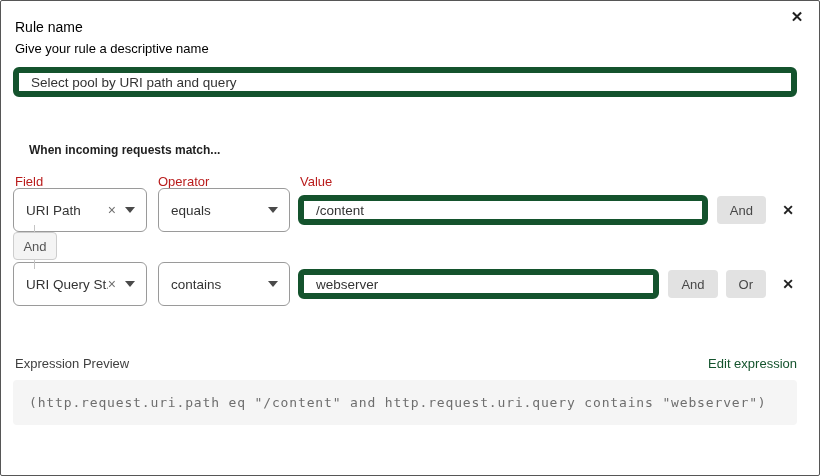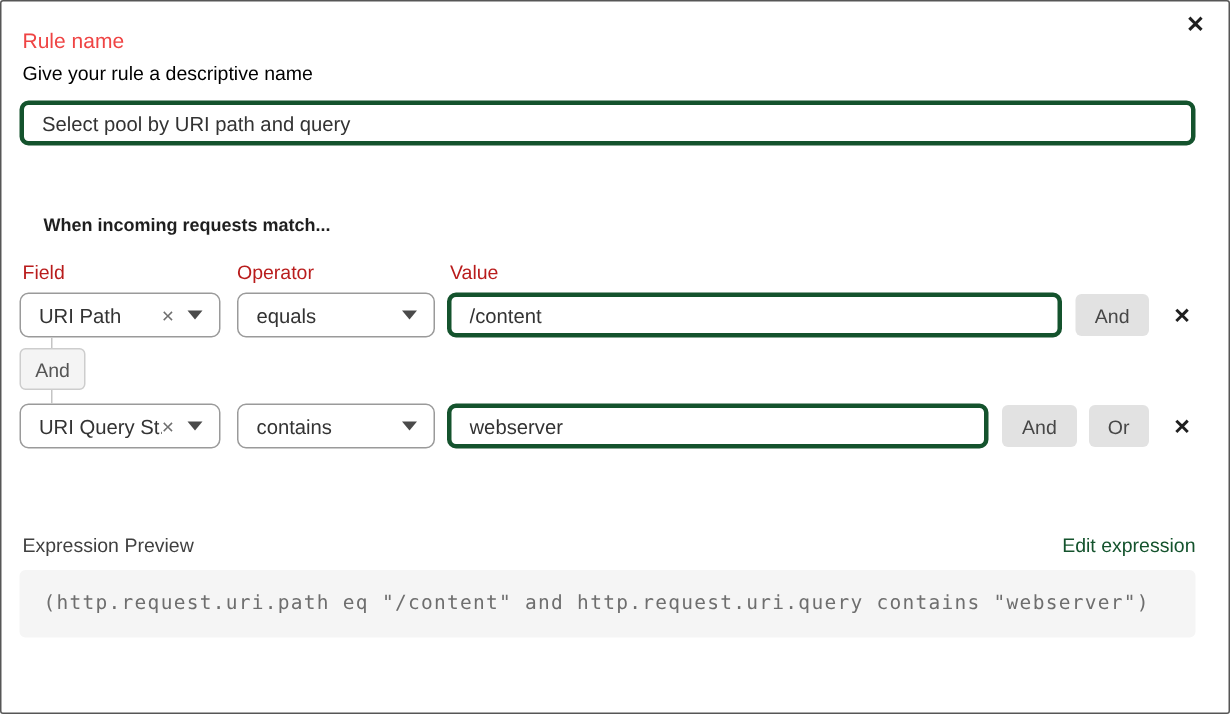--- a/index.html
+++ b/index.html
@@ -22,45 +22,45 @@
     letter-spacing: -0.2px;
   }
   .dialog-close {
     position: absolute; top: 7px; right: 13px;
     width: 18px; height: 18px; line-height: 18px;
     text-align: center;
     font-size: 15px; font-weight: 700; color: #1f1f1f;
     cursor: pointer;
   }
 
-  .field-label { margin: 18px 0 0 2px; font-size: 14px; line-height: 16px; color: #ef4444; }
+  .field-label { margin: 18px 0 0 2px; font-size: 14px; line-height: 16px; color: #000000; }
   .helper-text { margin: 6px 0 0 2px; font-size: 13px; line-height: 15px; color: #000000; }
 
   .text-input {
     display: block; width: 100%; height: 30px;
-    border: 3px solid #14532d; border-radius: 6px;
+    border: 6px solid #14532d; border-radius: 6px;
     padding: 0 12px; font-size: 13.5px; color: #333333;
     font-family: "Liberation Sans", sans-serif;
     outline: none; background: #ffffff;
   }
   .rule-input { margin-top: 11px; }
 
   .section-heading {
     margin: 45px 0 0 16px;
     font-size: 12px; line-height: 17px;
     font-weight: 700; color: #1f1f1f;
   }
 
   .cols { display: flex; margin-top: 15px; font-size: 13px; line-height: 16px; color: #b91c1c; }
   .col-field { width: 143px; margin-left: 2px; }
   .col-operator { width: 142px; }
 
   .cond-row { display: flex; align-items: center; margin-top: 5px; height: 30px; }
   .select {
-    height: 30px; border: 1px solid #9a9a9a; border-radius: 6px;
+    height: 44px; border: 1px solid #9a9a9a; border-radius: 6px;
     background: #ffffff; display: flex; align-items: center;
     padding: 0 11px 0 12px; font-size: 13.5px; color: #333333;
     cursor: pointer;
   }
   .select-field { width: 134px; }
   .select-operator { width: 132px; margin-left: 11px; }
   .select-label { flex: 1; white-space: nowrap; overflow: hidden; }
   .clear-x { color: #6f6f6f; font-size: 14px; margin-right: 9px; line-height: 1; }
   .caret {
     width: 0; height: 0; flex: none;

